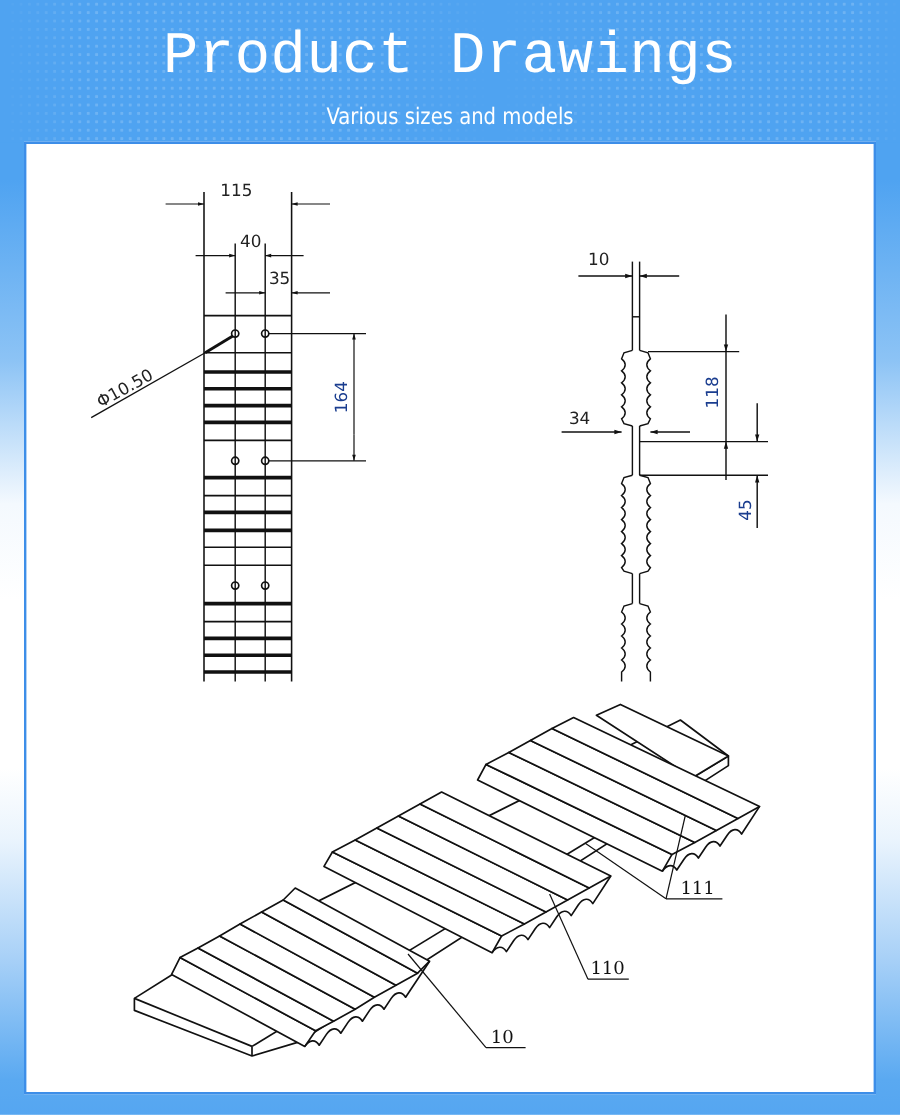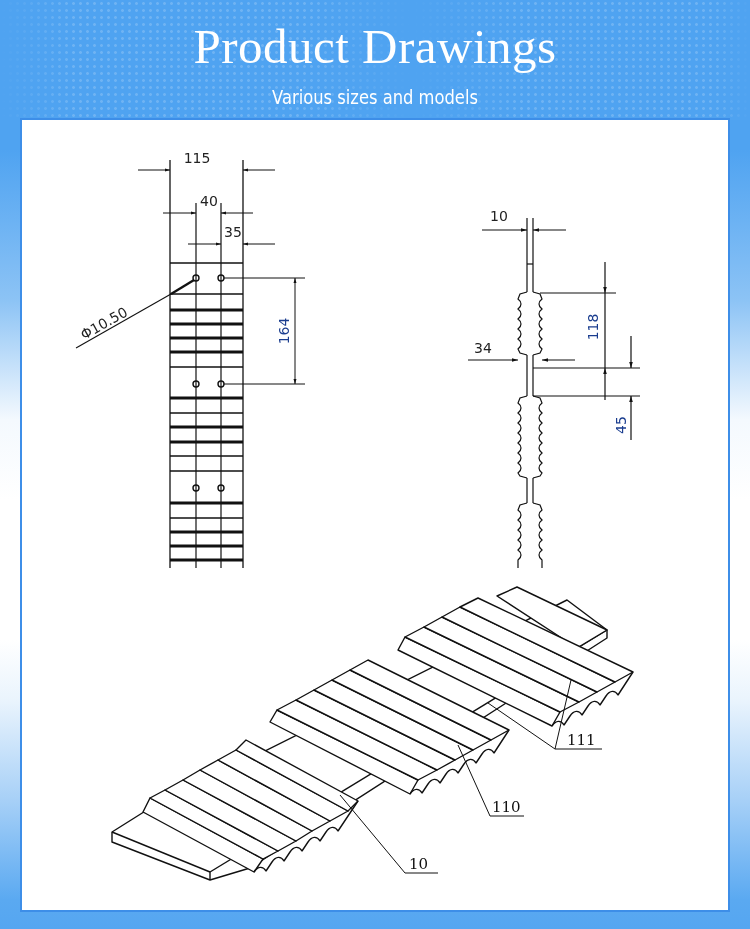--- a/index.html
+++ b/index.html
@@ -9,21 +9,21 @@
     background:linear-gradient(to bottom,#4fa3f1 0px,#4fa3f1 150px,#8cc3f5 300px,#f4f9fe 420px,#ffffff 500px,#ffffff 640px,#eaf4fd 700px,#a7d0f7 800px,#5aa9f1 900px,#55a6f1 929px);
   }
   .header{position:absolute;left:0;top:0;width:750px;height:119px;background:#4fa3f1;overflow:hidden;}
   .header .dots{position:absolute;left:0;top:0;width:750px;height:119px;opacity:.18;
     background-image:radial-gradient(circle,#ffffff 1.2px,transparent 1.6px);
     background-size:7px 7px;
     -webkit-mask-image:linear-gradient(to right,transparent 0%,#000 10%,#000 40%,transparent 55%,#000 70%,#000 95%,transparent 100%);
     mask-image:linear-gradient(to right,transparent 0%,#000 10%,#000 40%,transparent 55%,#000 70%,#000 95%,transparent 100%);
   }
   .title{position:absolute;left:0;width:750px;top:14px;text-align:center;color:#fff;
-    font-family:Liberation Serif, serif;font-size:49px;font-weight:400;letter-spacing:0.5px;line-height:66px;}
+    font-family:Liberation Mono, monospace;font-size:49px;font-weight:400;letter-spacing:0.5px;line-height:66px;}
   .subtitle{position:absolute;left:0;width:750px;top:84px;text-align:center;color:#fff;
     font-family:"DejaVu Sans",sans-serif;font-size:19px;line-height:26px;transform:scaleX(.86);}
   .panel{position:absolute;left:20px;top:118px;width:706px;height:790px;background:#fff;border:2px solid #3d8ee8;}
   svg.draw{position:absolute;left:0;top:0;}
   .dimtxt{font-family:"DejaVu Sans",sans-serif;font-size:14px;fill:#222;}
   .dimblue{font-family:"DejaVu Sans",sans-serif;font-size:14px;fill:#1a3d8f;}
   .lbl{font-family:"DejaVu Serif",serif;font-size:15px;fill:#111;}
 </style>
 </head>
 <body>

